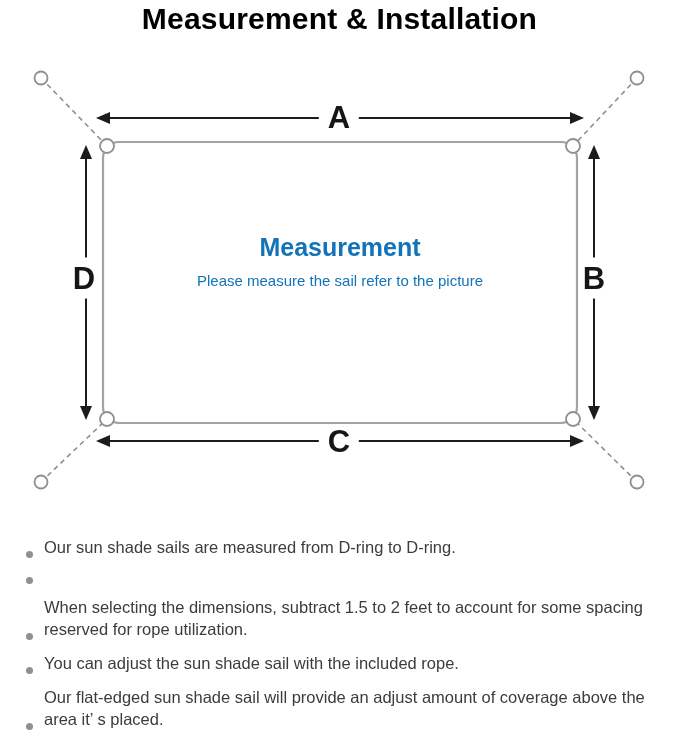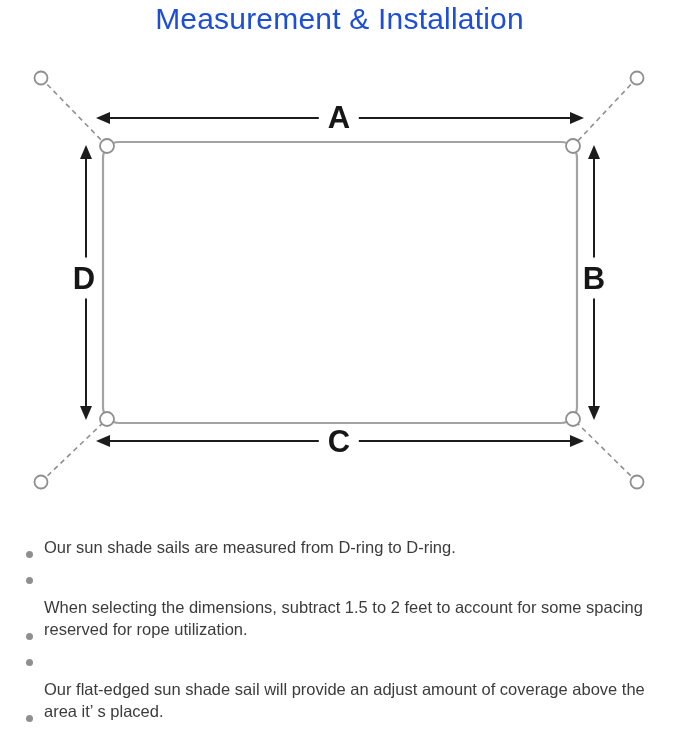--- a/index.html
+++ b/index.html
@@ -6,22 +6,22 @@
   .page {
     position:relative;
     width:679px; height:739px;
     background:#ffffff;
     font-family:"Liberation Sans", sans-serif;
     overflow:hidden;
   }
   .title {
     position:absolute; top:2px; left:0; width:100%;
     text-align:center;
-    font-size:30px; font-weight:normal;
-    color:#1d4ed8;
+    font-size:30px; font-weight:bold;
+    color:#000000;
     letter-spacing:0.2px;
   }
   .diagram {
     position:absolute; top:55px; left:0;
     width:679px; height:455px;
   }
   .diagram svg { position:absolute; top:0; left:0; }
   .dim-label {
     position:absolute;
     transform:translate(-50%,-50%);
@@ -114,36 +114,41 @@
           <polygon points="594,365 588,351 600,351" stroke="none"></polygon>
         </g>
       </g>
     </svg>
 
     <div class="dim-label horiz" style="left:339px; top:62px;">A</div>
     <div class="dim-label vert" style="left:594px; top:223px;">B</div>
     <div class="dim-label horiz" style="left:339px; top:386px;">C</div>
     <div class="dim-label vert" style="left:84px; top:223px;">D</div>
 
+    <div class="center-text">
+      <div class="ct-title">Measurement</div>
+      <div class="ct-sub">Please measure the sail refer to the picture</div>
+    </div>
   </div>
 
   <ul class="notes">
     <li>
       <span class="dot"></span>
       <span>Our sun shade sails are measured from D-ring to D-ring.</span>
     </li>
     <li>
       <span class="dot"></span>
     </li>
     <li>
       <span class="dot"></span>
       <span>When selecting the dimensions, subtract 1.5 to 2 feet to account for some spacing reserved for rope utilization.</span>
     </li>
     <li>
       <span class="dot"></span>
+      <span>You can adjust the sun shade sail with the included rope.</span>
     </li>
     <li>
       <span class="dot"></span>
       <span>Our flat-edged sun shade sail will provide an adjust amount of coverage above the area it’ s placed.</span>
     </li>
   </ul>
 
 </div>
 
 </body></html>

